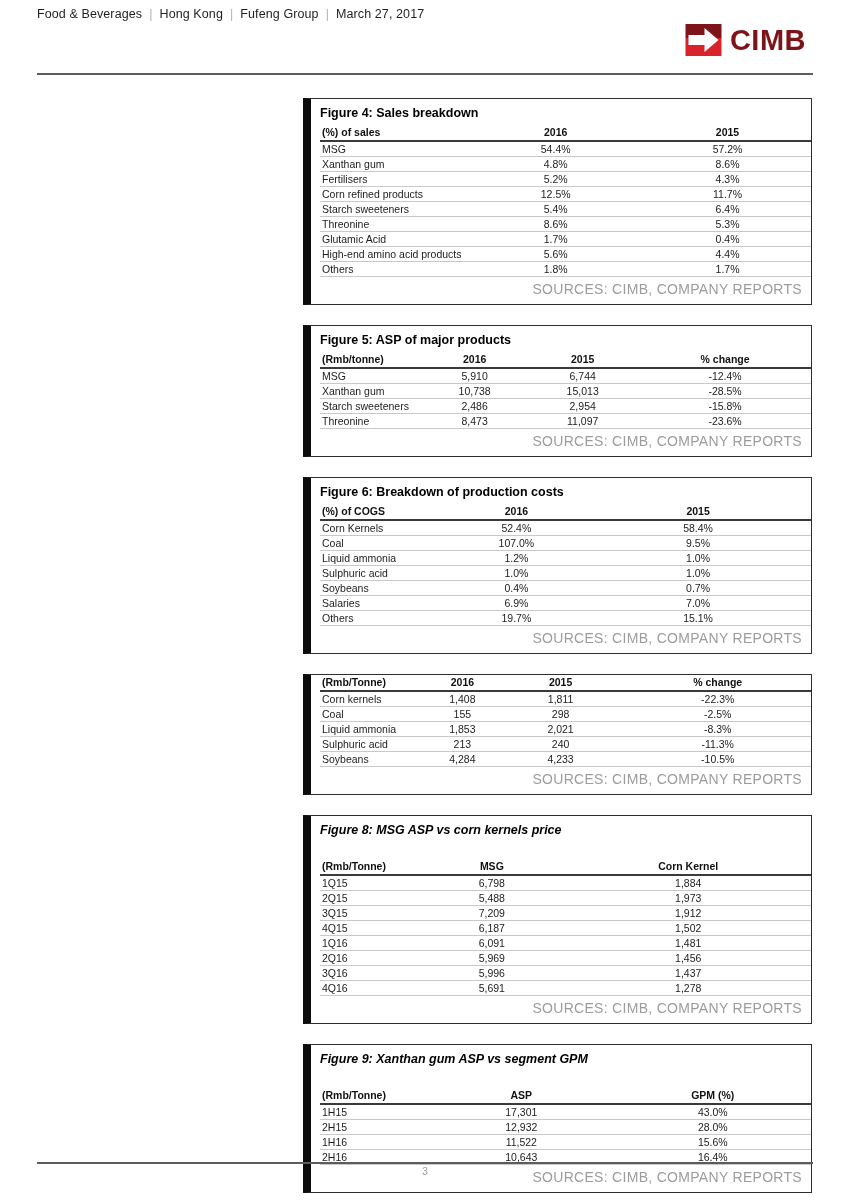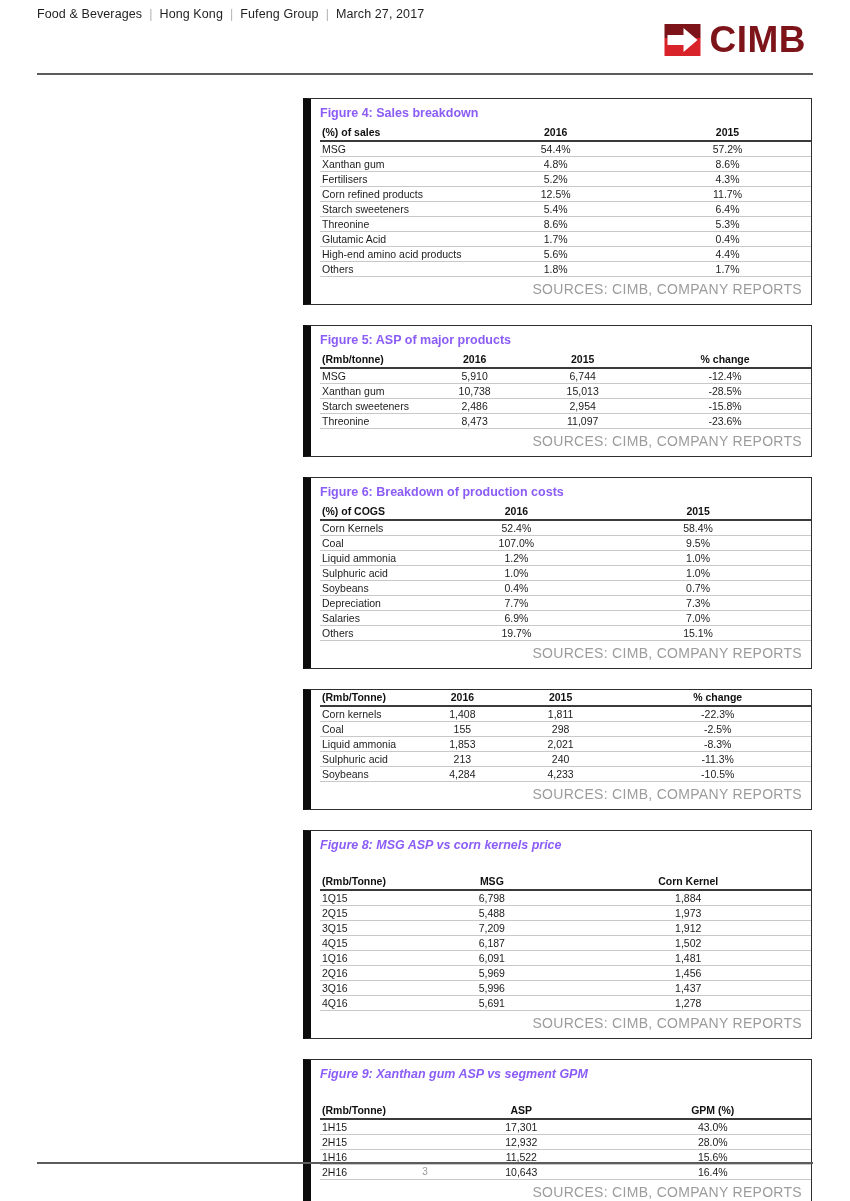--- a/index.html
+++ b/index.html
@@ -9,30 +9,30 @@
     font-family:"Liberation Sans","DejaVu Sans",sans-serif;
     position:relative;
     color:#1a1a1a;
     overflow:hidden;
   }
   
   .masthead{position:absolute;left:37px;top:7px;font-size:12.5px;color:#1f1f1f;letter-spacing:.1px;}
   .masthead .sep{color:#b5b5b5;padding:0 7px;}
   .brand{position:absolute;top:21px;right:44px;display:flex;align-items:center;gap:6px;}
   .brand-mark{width:41px;height:38px;display:block;}
-  .brand-word{font-size:37px;font-weight:bold;color:#7d1419;letter-spacing:.5px;line-height:38px;}
+  .brand-word{font-size:29px;font-weight:bold;color:#7d1419;letter-spacing:.5px;line-height:38px;}
   .head-rule{position:absolute;left:37px;top:73px;width:776px;height:2px;background:#5c5c5c;}
   
   .content{position:absolute;left:303px;top:98px;width:509px;}
   .figure-box{
     box-sizing:border-box;width:509px;background:#fff;
     border:1px solid #2e2e2e;border-left:8px solid #0c0c0c;
     margin-bottom:20px;padding-bottom:2px;
   }
-  .figure-title{color:#8b5cf6;font-weight:bold;font-size:12.5px;padding:7px 8px 5px 9px;}
+  .figure-title{color:#000000;font-weight:bold;font-size:12.5px;padding:7px 8px 5px 9px;}
   .figure-title.gap{padding-bottom:22px;font-style:italic;}
   .figure-box table{border-collapse:collapse;width:491px;margin:0 9px;font-size:10.5px;table-layout:fixed;}
   .figure-box th{font-weight:bold;text-align:center;border-bottom:2px solid #3a3a3a;padding:1px 2px 2px;color:#111;}
   .figure-box th:first-child{text-align:left;margin-top:12px;}
   .figure-box td{text-align:center;border-bottom:1px solid #c9c9c9;padding:1px 2px;color:#1c1c1c;}
   .figure-box td:first-child{text-align:left;}
   .source-note{text-align:right;color:#9c9c9c;font-size:14px;letter-spacing:.3px;padding:4px 9px 5px;}
   
   .foot-rule{position:absolute;left:37px;top:1162px;width:776px;height:2px;background:#5c5c5c;}
   .page-number{position:absolute;left:0;top:1166px;width:850px;text-align:center;color:#9a9a9a;font-size:10px;}
@@ -202,25 +202,20 @@
             <td>Sulphuric acid</td>
             <td>1.0%</td>
             <td>1.0%</td>
           </tr>
           <tr>
             <td>Soybeans</td>
             <td>0.4%</td>
             <td>0.7%</td>
           </tr>
           <tr>
-            <td>Depreciation</td>
-            <td>7.7%</td>
-            <td>7.3%</td>
-          </tr>
-          <tr>
             <td>Salaries</td>
             <td>6.9%</td>
             <td>7.0%</td>
           </tr>
           <tr>
             <td>Others</td>
             <td>19.7%</td>
             <td>15.1%</td>
           </tr>
         </tbody>

